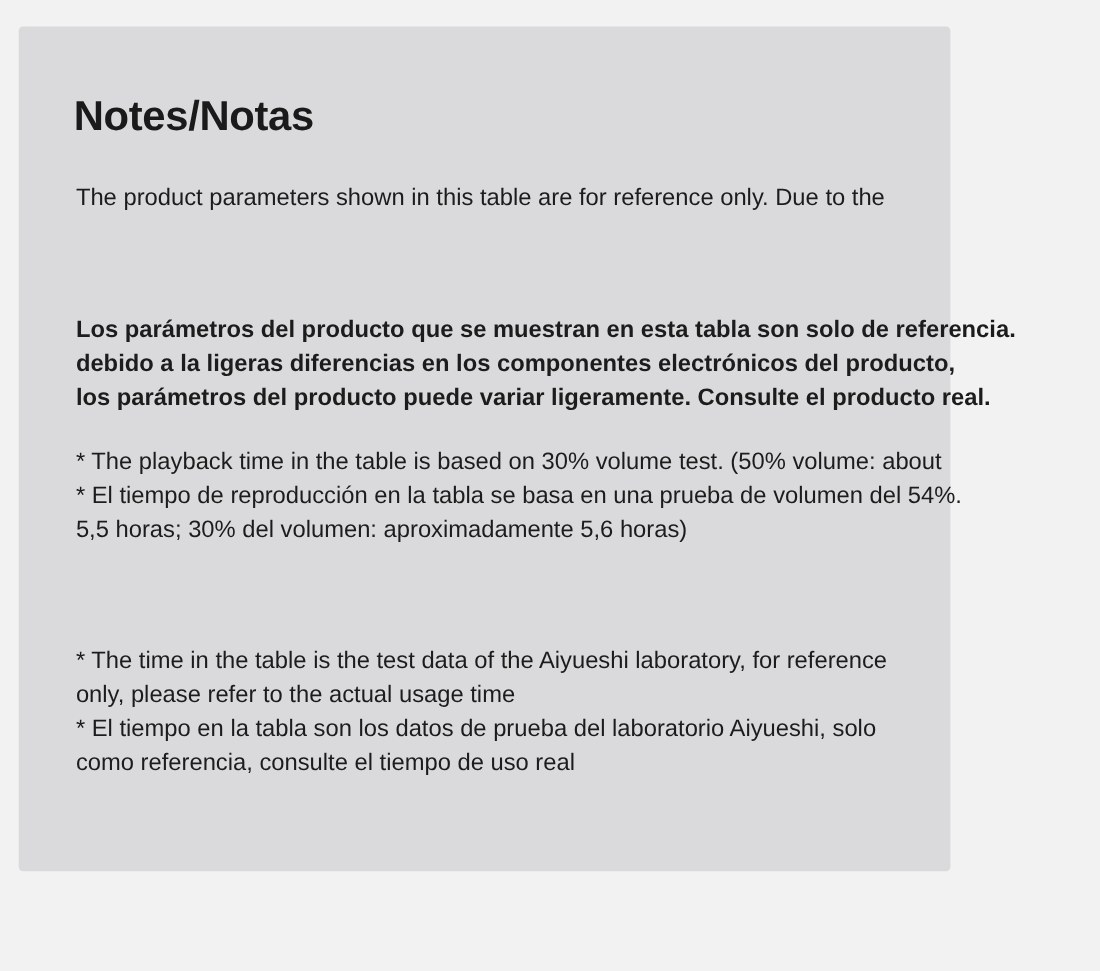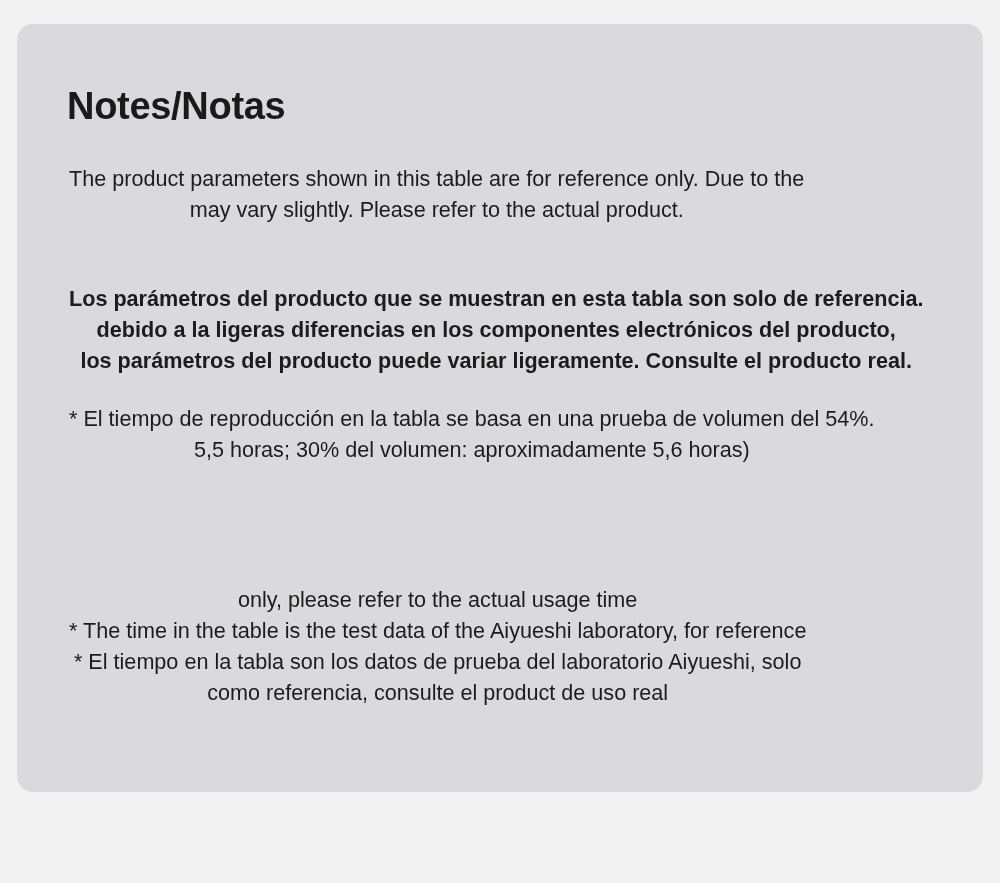--- a/index.html
+++ b/index.html
@@ -12,24 +12,24 @@
       background: #f2f2f2;
       position: relative;
       overflow: hidden;
       font-family: "Liberation Sans", sans-serif;
       color: #1c1c1c;
     }
     .card {
       position: absolute;
       left: 17px;
       top: 24px;
-      width: 966px;
+      width: 847px;
       height: 768px;
       background: #dadadc;
-      border-radius: 16px;
+      border-radius: 4px;
       box-sizing: border-box;
     }
     .title {
       position: absolute;
       left: 50px;
       top: 58px;
       margin: 0;
       font-size: 38px;
       font-weight: bold;
       line-height: 48px;
@@ -37,51 +37,50 @@
       letter-spacing: -0.3px;
     }
     .para {
       position: absolute;
       left: 52px;
       margin: 0;
       font-size: 21.6px;
       line-height: 31px;
       color: #1c1c1c;
       white-space: nowrap;
-      text-align: center;
     }
     .para .line {
       display: block;
     }
     #p1 { top: 139px; }
     #p2 { top: 259px; font-weight: bold; }
     #p3 { top: 379px; }
     #p4 { top: 560px; }
   </style>
 </head>
 <body>
 
 <div class="card">
   <h1 class="title">Notes/Notas</h1>
 
   <p class="para" id="p1">
     <span class="line">The product parameters shown in this table are for reference only. Due to the</span>
-    <span class="line">may vary slightly. Please refer to the actual product.</span>
   </p>
 
   <p class="para" id="p2">
     <span class="line">Los parámetros del producto que se muestran en esta tabla son solo de referencia.</span>
     <span class="line">debido a la ligeras diferencias en los componentes electrónicos del producto,</span>
     <span class="line">los parámetros del producto puede variar ligeramente. Consulte el producto real.</span>
   </p>
 
   <p class="para" id="p3">
+    <span class="line">* The playback time in the table is based on 30% volume test. (50% volume: about</span>
     <span class="line">* El tiempo de reproducción en la tabla se basa en una prueba de volumen del 54%.</span>
     <span class="line">5,5 horas; 30% del volumen: aproximadamente 5,6 horas)</span>
   </p>
 
   <p class="para" id="p4">
+    <span class="line">* The time in the table is the test data of the Aiyueshi laboratory, for reference</span>
     <span class="line">only, please refer to the actual usage time</span>
-    <span class="line">* The time in the table is the test data of the Aiyueshi laboratory, for reference</span>
     <span class="line">* El tiempo en la tabla son los datos de prueba del laboratorio Aiyueshi, solo</span>
-    <span class="line">como referencia, consulte el product de uso real</span>
+    <span class="line">como referencia, consulte el tiempo de uso real</span>
   </p>
 </div>
 
 </body></html>

